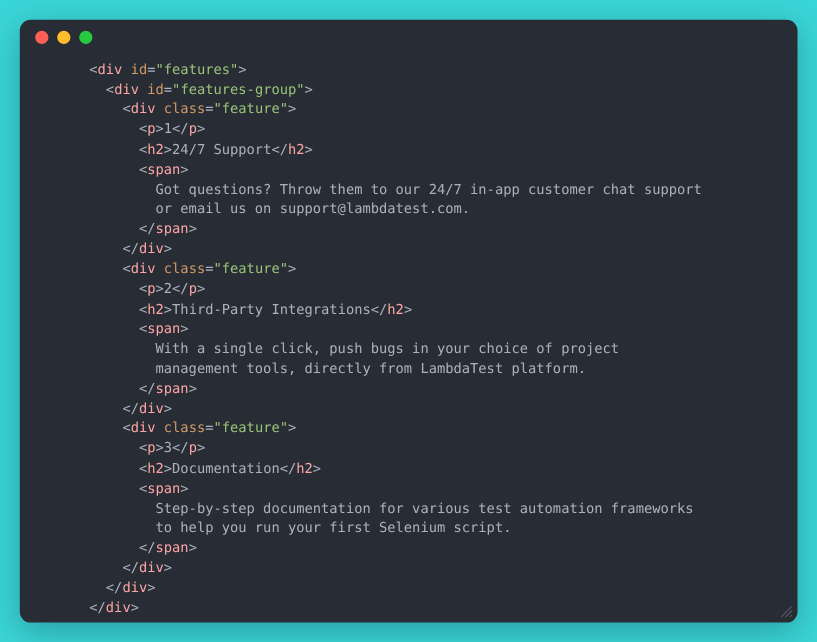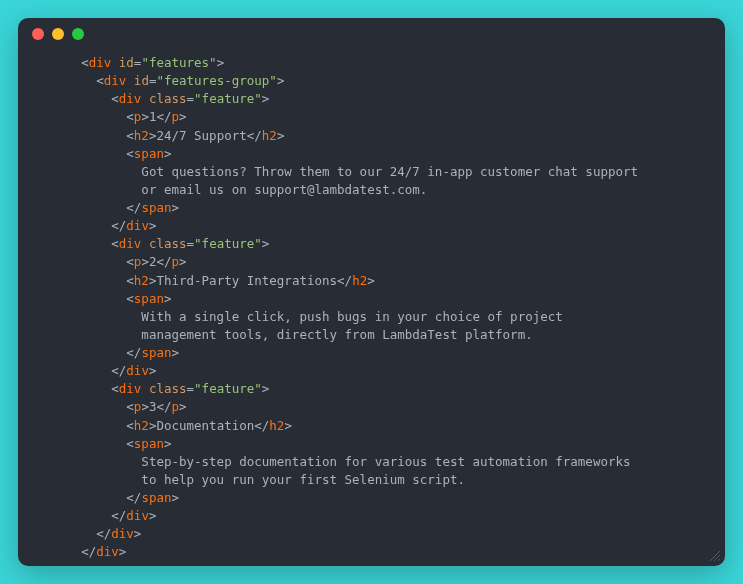--- a/index.html
+++ b/index.html
@@ -35,21 +35,21 @@
   .dot.red { background: #ff5f56; }
   .dot.yellow { background: #ffbd2e; }
   .dot.green { background: #27c93f; }
   .code {
     padding: 4px 18px 18px 18px;
     color: #abb2bf;
     line-height: 1.45;
     white-space: pre;
   }
   .p  { color: #abb2bf; }   
-  .tg { color: #f97316; }   
+  .tg { color: #fca5a5; }   
   .an { color: #d19a66; text-align: center; }   
   .av { color: #98c379; }   
   .tx { color: #abb2bf; }   
   .resize {
     position: absolute;
     right: 4px;
     bottom: 4px;
     width: 14px;
     height: 14px;
     opacity: 0.35;

